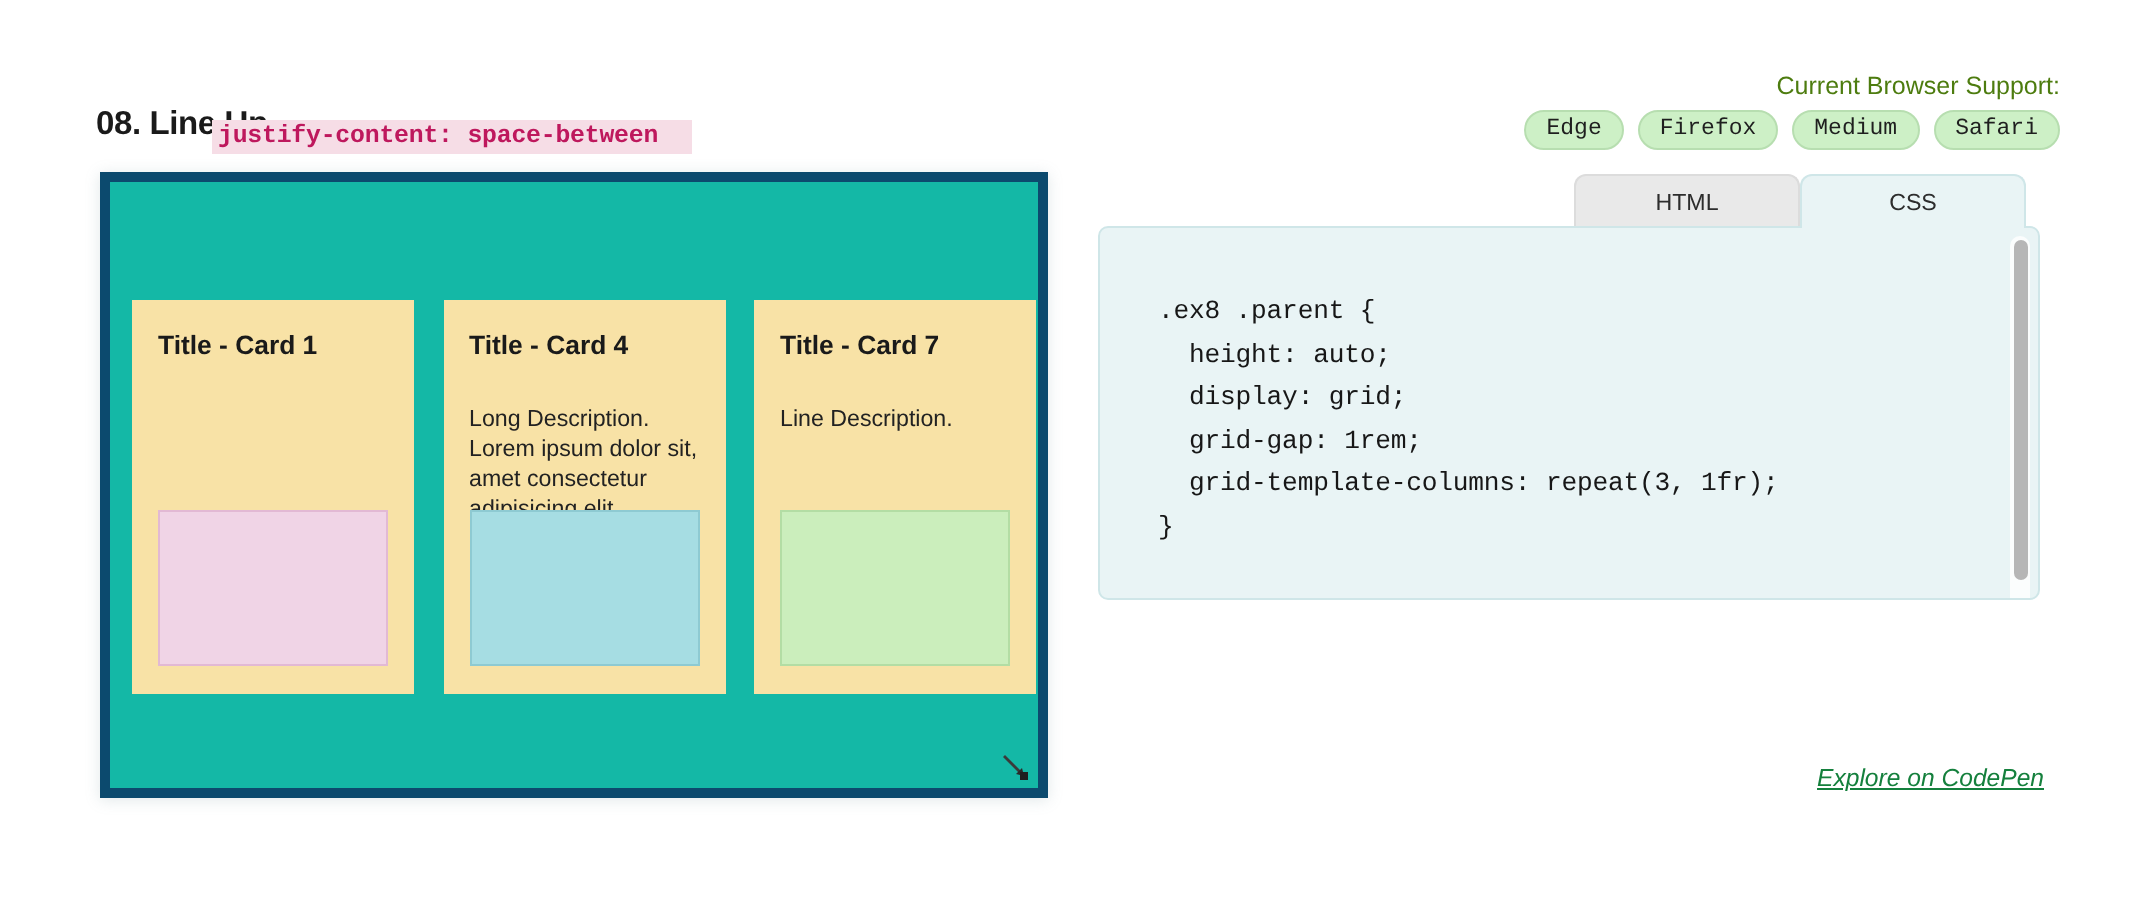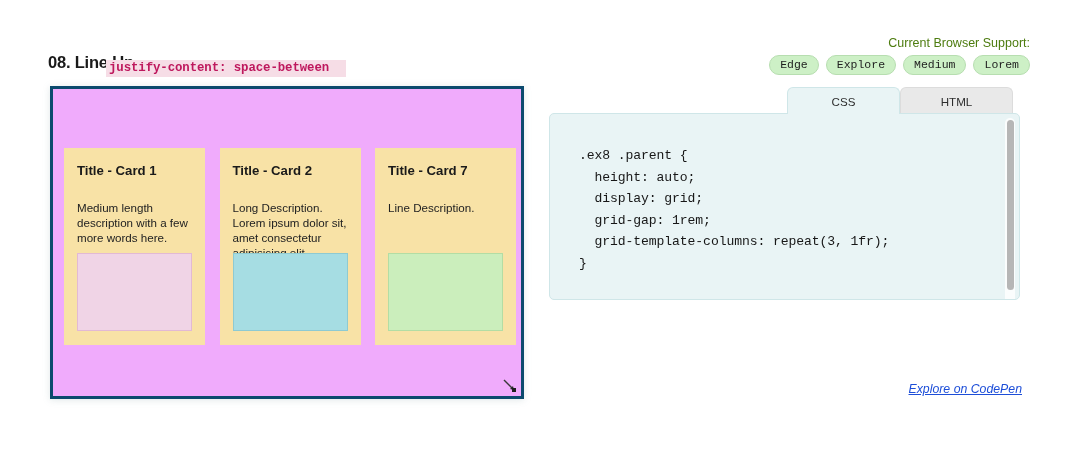--- a/index.html
+++ b/index.html
@@ -69,22 +69,22 @@
     line-height: 1;
     white-space: nowrap;
     font-family: Liberation Mono, monospace;
   }
 
   
   .preview {
     position: absolute;
     left: 50px; top: 86px;
     width: 474px; height: 313px;
-    background: #f0abfc;
-    border: 3px solid #0c4a6e;
+    background: #14b8a6;
+    border: 5px solid #0c4a6e;
     box-shadow: 0 1px 7px rgba(120,150,155,0.22);
     overflow: hidden;
   }
   .cards-row {
     position: absolute;
     left: 11px; top: 59px;
     width: 452px;
     display: flex;
     justify-content: space-between;
     align-items: flex-start;
@@ -180,55 +180,54 @@
     width: 7px; height: 170px;
     background: #b6b6b6;
     border-radius: 4px;
   }
 
   .codepen-link {
     position: absolute;
     right: 56px; top: 382px;
     font-size: 12.3px;
     font-style: italic;
-    color: #1d4ed8;
+    color: #15803d;
     text-decoration: underline;
     white-space: nowrap;
     cursor: pointer;
   }
 </style>
 </head>
 <body>
 
 <div id="page">
 
   <div class="hdr-title">08. Line Up</div>
   <div class="hdr-code">justify-content: space-between</div>
 
   <div class="support-wrap">
     <div class="support-label">Current Browser Support:</div>
     <div class="support-pills">
       <span class="pill">Edge</span>
-      <span class="pill">Explore</span>
+      <span class="pill">Firefox</span>
       <span class="pill">Medium</span>
-      <span class="pill">Lorem</span>
+      <span class="pill">Safari</span>
     </div>
   </div>
 
   <div class="preview">
     <div class="cards-row">
 
       <div class="card">
         <div class="card-title">Title - Card 1</div>
-        <div class="card-desc">Medium length description with a few more words here.</div>
         <div class="visual v-pink"></div>
       </div>
 
       <div class="card">
-        <div class="card-title">Title - Card 2</div>
+        <div class="card-title">Title - Card 4</div>
         <div class="card-desc">Long Description. Lorem ipsum dolor sit, amet consectetur adipisicing elit.</div>
         <div class="visual v-cyan"></div>
       </div>
 
       <div class="card">
         <div class="card-title">Title - Card 7</div>
         <div class="card-desc">Line Description.</div>
         <div class="visual v-green"></div>
       </div>
 
@@ -237,22 +236,22 @@
     <span class="resize-handle">
       <svg width="14" height="14" viewBox="0 0 14 14">
         <path d="M1 1 L10 10" stroke="#3a3a3a" stroke-width="1.4" fill="none"></path>
         <path d="M7 10 L11 11 L10 7 Z" fill="#2a2a2a"></path>
         <rect x="9" y="9" width="4" height="4" fill="#1f1f1f"></rect>
       </svg>
     </span>
   </div>
 
   <div class="tabs">
+    <div class="tab tab-inactive">HTML</div>
     <div class="tab tab-active">CSS</div>
-    <div class="tab tab-inactive">HTML</div>
   </div>
 
   <div class="code-panel">
     <pre class="code-text">.ex8 .parent {
   height: auto;
   display: grid;
   grid-gap: 1rem;
   grid-template-columns: repeat(3, 1fr);
 }
 

